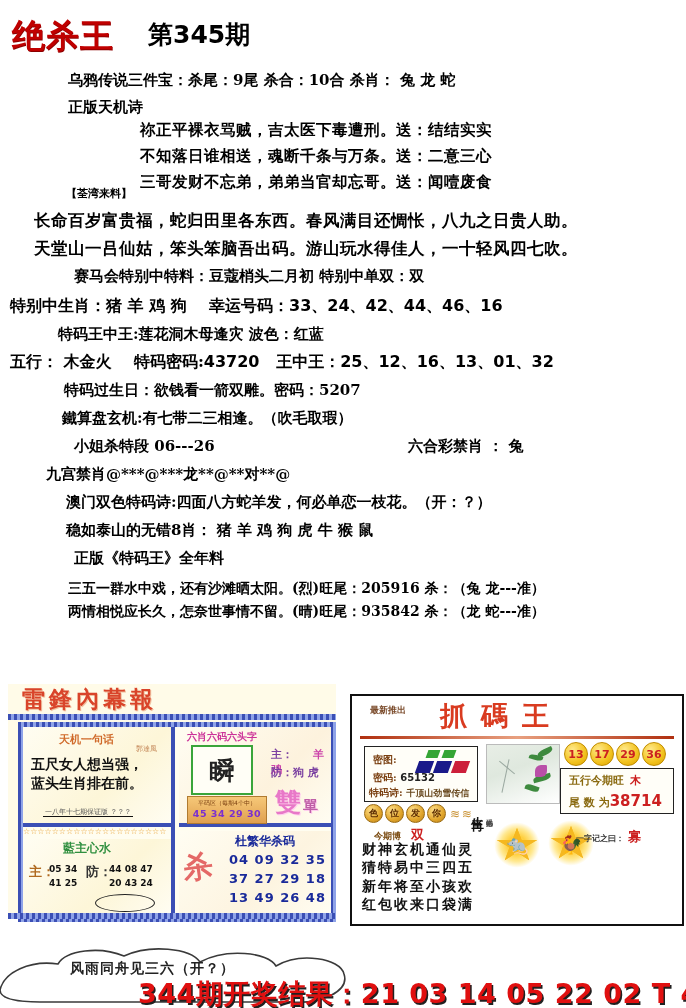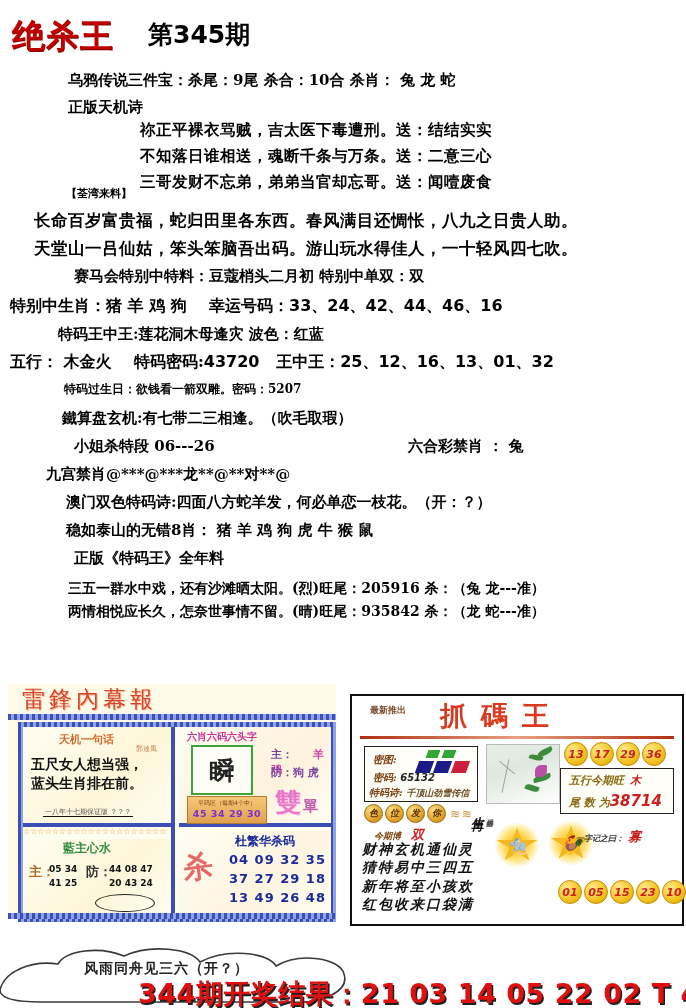--- a/index.html
+++ b/index.html
@@ -89,21 +89,21 @@
   .l-saima { position: absolute; left: 74px; top: 205px; font-size: 15px; font-weight: bold; }
 
   .l-tebie { position: absolute; left: 10px; top: 234px; font-size: 16px; font-weight: bold; }
   .l-tebie .nums { font-family: "DejaVu Sans", "Liberation Sans", sans-serif; }
 
   .l-wangzhong { position: absolute; left: 58px; top: 263px; font-size: 15px; font-weight: bold; }
 
   .l-wuxing { position: absolute; left: 10px; top: 290px; font-size: 16px; font-weight: bold; }
   .l-wuxing .nums { font-family: "DejaVu Sans", "Liberation Sans", sans-serif; }
 
-  .l-shengri { position: absolute; left: 64px; top: 319px; font-size: 12px; font-weight: bold; }
+  .l-shengri { position: absolute; left: 64px; top: 319px; font-size: 15px; font-weight: bold; }
   .l-xuanji  { position: absolute; left: 62px; top: 347px; font-size: 15px; font-weight: bold; }
 
   .l-xiaojie { position: absolute; left: 74px; top: 375px; font-size: 15px; font-weight: bold; }
   .l-jinxiao { position: absolute; left: 408px; top: 375px; font-size: 15px; font-weight: bold; }
 
   .l-jiugong { position: absolute; left: 46px; top: 403px; font-size: 15px; font-weight: bold; }
 
   .l-aomen { position: absolute; left: 66px; top: 431px; font-size: 15px; font-weight: bold; }
   .l-wencuo { position: absolute; left: 66px; top: 459px; font-size: 15px; font-weight: bold; }
   .l-zhengban { position: absolute; left: 74px; top: 487px; font-size: 15px; font-weight: bold; }
@@ -119,21 +119,21 @@
 
   
   .card-left {
     position: absolute; left: 8px; top: 0;
     width: 328px; height: 235px;
     background: #fffbe8;
   }
   .lc-title {
     position: absolute; left: 14px; top: 0;
     width: 200px; height: 26px;
-    font-size: 23px; font-weight: normal; color: #d9442a;
+    font-size: 23px; font-weight: bold; color: #d9442a;
     font-family: "DejaVu Serif", "Liberation Serif", serif;
     letter-spacing: 4px;
     text-shadow: 1px 1px 0 #f0c0a0;
   }
   .blue-bar {
     position: absolute; left: 0;
     height: 6px; width: 100%;
     background: repeating-linear-gradient(90deg,#3b4fb5 0 3px,#8fa3e8 3px 6px);
   }
   .lc-frame {
@@ -288,21 +288,21 @@
     font-family: "DejaVu Serif","Liberation Serif",serif;
   }
   .rc-title {
     position: absolute; left: 88px; top: 2px;
     font-size: 27px; font-weight: bold; color: #d93b20;
     letter-spacing: 14px;
     font-family: "DejaVu Serif","Liberation Serif",serif;
   }
   .rc-rule { position: absolute; left: 8px; top: 40px; width: 314px; height: 3px;
              background: linear-gradient(90deg,#b03010,#e8a080,#b03010); }
-  .rc-body { position: absolute; left: 6px; top: 46px; width: 318px; height: 176px; font-style: italic; }
+  .rc-body { position: absolute; left: 6px; top: 46px; width: 318px; height: 176px; }
 
   .rc-miBox {
     position: absolute; left: 6px; top: 4px; width: 112px; height: 54px;
     border: 1.5px solid #222; background: #fffef8;
   }
   .rc-mitu { position: absolute; left: 8px; top: 6px; font-size: 10px; font-weight: bold; color: #7a3f10;
              font-family:"DejaVu Serif","Liberation Serif",serif;}
   .logo-shape { position: absolute; left: 50px; top: 3px; width: 52px; height: 24px; }
   .ls { position: absolute; }
   .ls1 { left: 12px; top: 0;  width: 12px; height: 8px; background: #35a535; transform: skewX(-20deg); }
@@ -411,21 +411,21 @@
   }
   .rc-yiju .v { color: #cc2020; font-size: 13px; margin-left: 4px; }
 
   .rc-balls2 { position: absolute; left: 200px; top: 138px; display: flex; gap: 2px; }
   .rc-balls2 .ball { color: #cc2020; }
 
   
   .bottom { position: absolute; left: 0; top: 944px; width: 686px; height: 64px; }
   .cloud-svg { position: absolute; left: 0; top: 0; }
   .cloud-text {
-    position: absolute; left: 84px; top: 16px;
+    position: absolute; left: 70px; top: 16px;
     font-size: 14px; font-weight: bold; color: #222;
     font-family: Liberation Sans, sans-serif;
     letter-spacing: 1px;
   }
   .result-text {
     position: absolute; left: 138px; top: 32px;
     font-size: 27px; font-weight: bold; color: #e01010;
     font-family: "DejaVu Sans","Liberation Sans",sans-serif;
     letter-spacing: 0.5px;
     text-shadow: 1.5px 1.5px 0 #202020;
@@ -640,27 +640,20 @@
 
       <div class="burst b1"></div>
       <div class="burst b2"></div>
       <div class="animal-cat">🐀</div>
       <div class="animal-chicken">🐓</div>
 
       <div class="rc-yiju">
         <span>一字记之曰：</span><span class="v">寡</span>
       </div>
 
-      <div class="rc-balls2">
-        <div class="ball">01</div>
-        <div class="ball">05</div>
-        <div class="ball">15</div>
-        <div class="ball">23</div>
-        <div class="ball">10</div>
-      </div>
 
     </div>
   </div>
 </div>
 
 <div class="bottom">
   <svg class="cloud-svg" width="686" height="64">
     <path d="M 0 46 C 4 28, 30 16, 58 20 C 66 6, 100 2, 124 12 C 150 0, 190 4, 200 18
              C 226 4, 268 8, 276 22 C 300 8, 340 14, 344 30 C 350 48, 320 60, 292 58
              L 40 58 C 14 58, 0 54, 0 46 Z" fill="none" stroke="#3a3a3a" stroke-width="1.6"></path>

